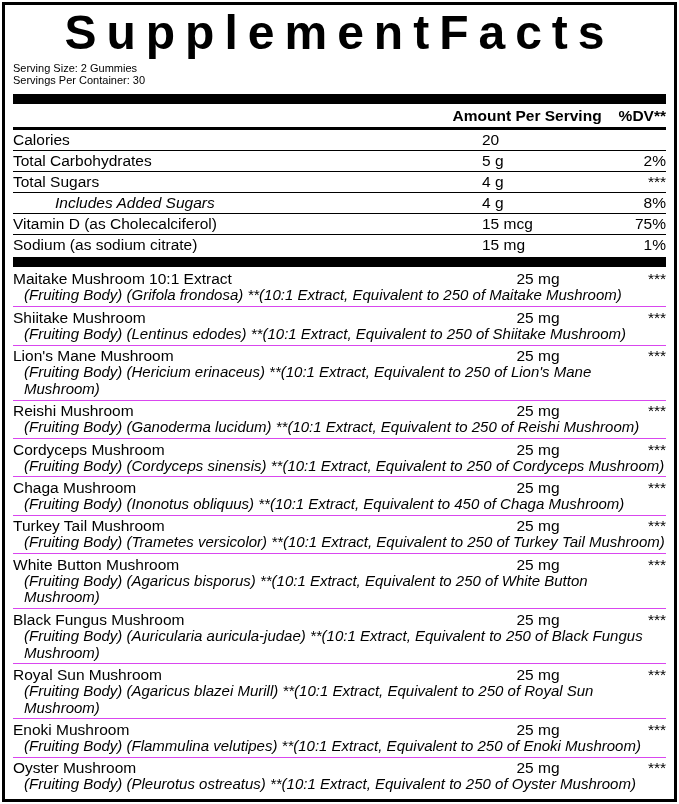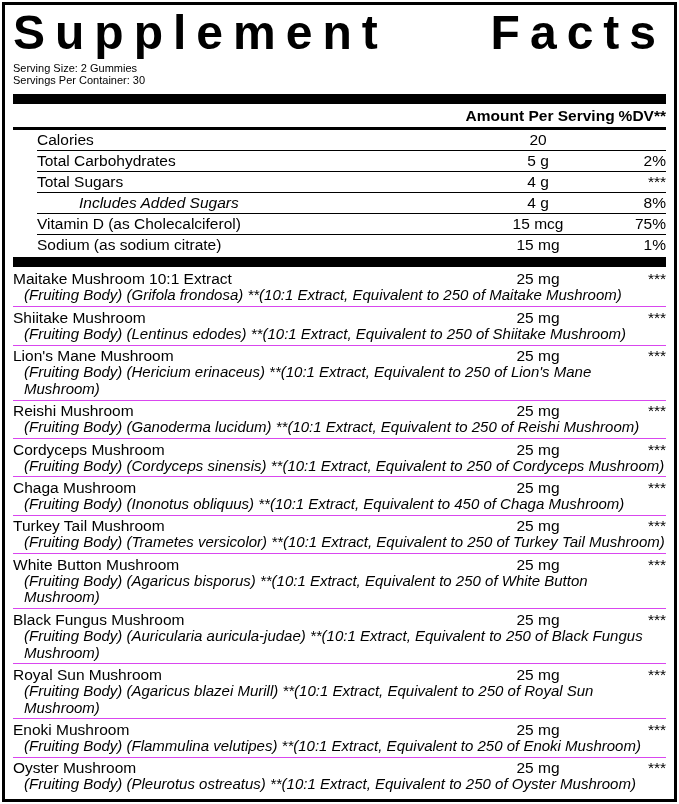--- a/index.html
+++ b/index.html
@@ -18,21 +18,21 @@
   .label-box {
     margin: 2px 2px 0 2px;
     border: 3px solid #000;
     padding: 2px 8px 4px 8px;
     box-sizing: border-box;
   }
 
   
   .title-row {
     display: flex;
-    justify-content: space-between;
+    justify-content: center;
     align-items: baseline;
     font-weight: bold;
     font-size: 48px;
     line-height: 1.02;
     letter-spacing: 10px;
     margin: 2px 0 4px 0;
     white-space: nowrap;
   }
 
   
@@ -46,43 +46,42 @@
     height: 10px;
     background: #000;
   }
   .bar-top { margin: 7px 0 0 0; }
   .bar-mid { margin: 2px 0 2px 0; }
 
   
   .cols-header {
     display: flex;
     justify-content: flex-end;
-    gap: 4px;
+    gap: 17px;
     font-weight: bold;
     font-size: 15.5px;
     padding: 3px 0 2px 0;
   }
   .bar-medium {
     height: 3px;
     background: #000;
   }
 
   
   .nutrient-row {
     display: grid;
     grid-template-columns: 1fr 112px 72px;
     font-size: 15.5px;
     line-height: 1.1;
     padding: 1.5px 0;
     border-bottom: 1px solid #000;
     align-items: baseline;
-    margin-left: 24px;
   }
   .nutrient-row:last-of-type { border-bottom: none; }
-  .nutrient-row .amt { text-align: center; }
+  .nutrient-row .amt { }
   .nutrient-row .dv  { text-align: right; }
   .indent { padding-left: 42px; font-style: italic; }
 
   
   .mush-entry {
     border-bottom: 1px solid #d946ef;
     padding: 1.5px 0 2px 0;
   }
   .mush-entry.last { border-bottom: none; }
   .mush-main {

